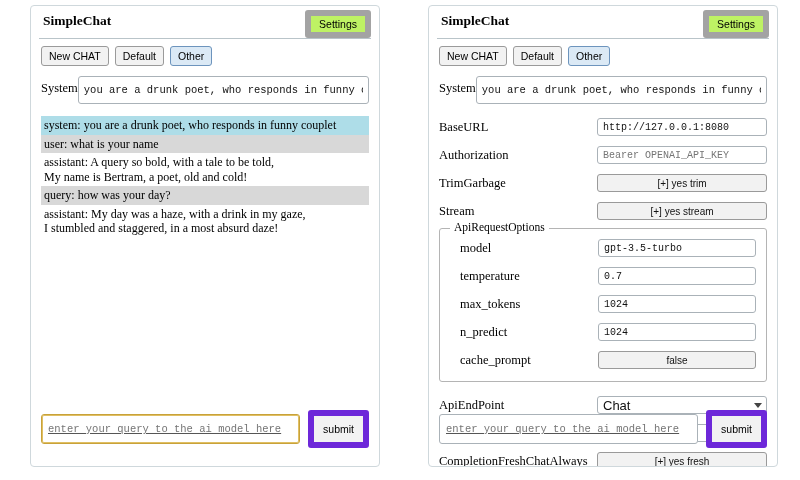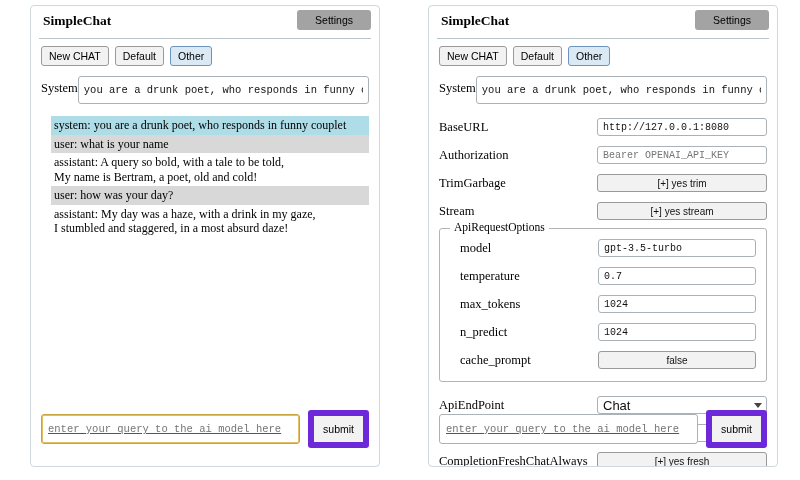--- a/index.html
+++ b/index.html
@@ -45,23 +45,23 @@
     position: absolute;
     left: 4px;
     top: 1px;
   }
   .settings-btn {
     position: absolute;
     right: 0px;
     top: -2px;
     font-family: "Liberation Sans", sans-serif;
     font-size: 10.5px;
-    padding: 2px 16px;
-    background: #a3a3a3;
-    border: 2px solid #a3a3a3;
+    padding: 2px 8px;
+    background: #bef264;
+    border: 6px solid #a3a3a3;
     border-radius: 3px;
     color: #000;
     cursor: pointer;
     line-height: 12px;
   }
 
   .tabrow {
     margin: 7px 8px 0 10px;
     display: flex;
     gap: 6px;
@@ -104,21 +104,21 @@
     border: 1px solid #aab2b8;
     border-radius: 3px;
     background: #ffffff;
     box-sizing: border-box;
     outline: none;
     height: 28px;
   }
 
   
   .chat-area {
-    margin: 12px 10px 0 20px;
+    margin: 12px 10px 0 10px;
     height: 300px;
     overflow: hidden;
   }
   .chat-msg {
     font-family: "Liberation Serif", serif;
     font-size: 12px;
     color: #000;
     padding: 2px 3px;
     line-height: 14.5px;
     white-space: pre-wrap;
@@ -265,21 +265,21 @@
     <div class="sysrow">
       <div class="sys-label">System</div>
       <input class="sys-input" type="text" value="you are a drunk poet, who responds in funny couplet" style="">
     </div>
 
     <div class="chat-area">
       <div class="chat-msg system">system: you are a drunk poet, who responds in funny couplet</div>
       <div class="chat-msg user">user: what is your name</div>
       <div class="chat-msg assistant">assistant: A query so bold, with a tale to be told,
 My name is Bertram, a poet, old and cold!</div>
-      <div class="chat-msg user">user: how was your day?</div>
+      <div class="chat-msg user">query: how was your day?</div>
       <div class="chat-msg assistant">assistant: My day was a haze, with a drink in my gaze,
 I stumbled and staggered, in a most absurd daze!</div>
     </div>
 
     <div class="querybar">
       <input class="query-input focused" type="text" placeholder="enter your query to the ai model here" style="">
       <button class="submit-btn">submit</button>
     </div>
   </div>
 

